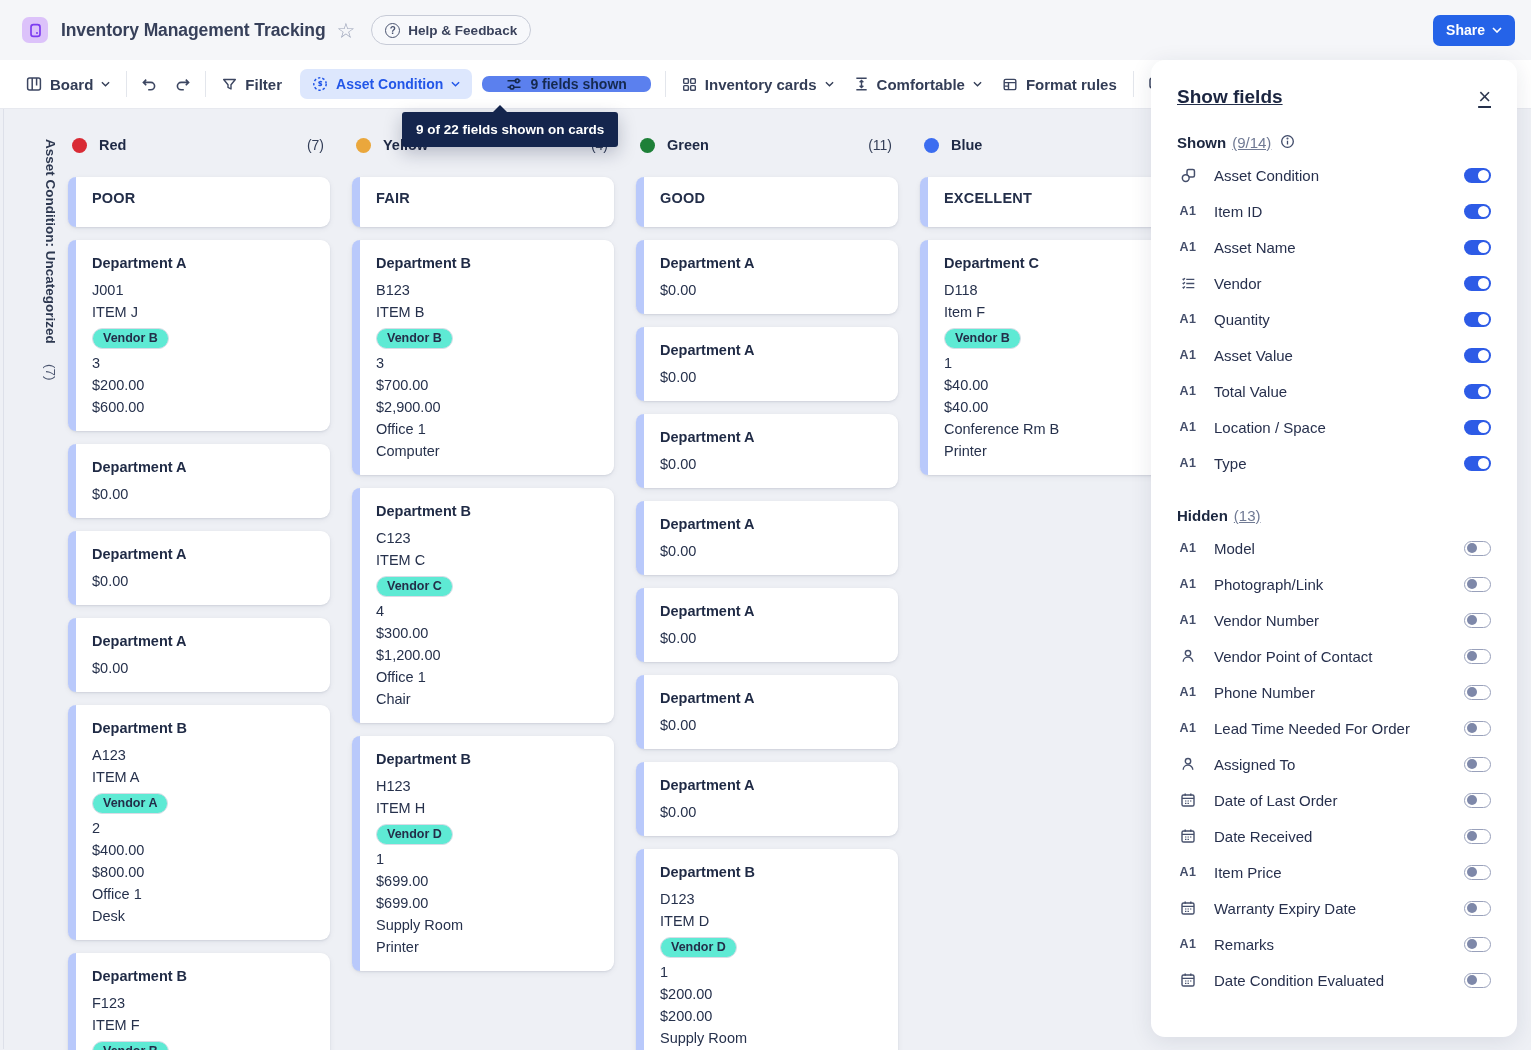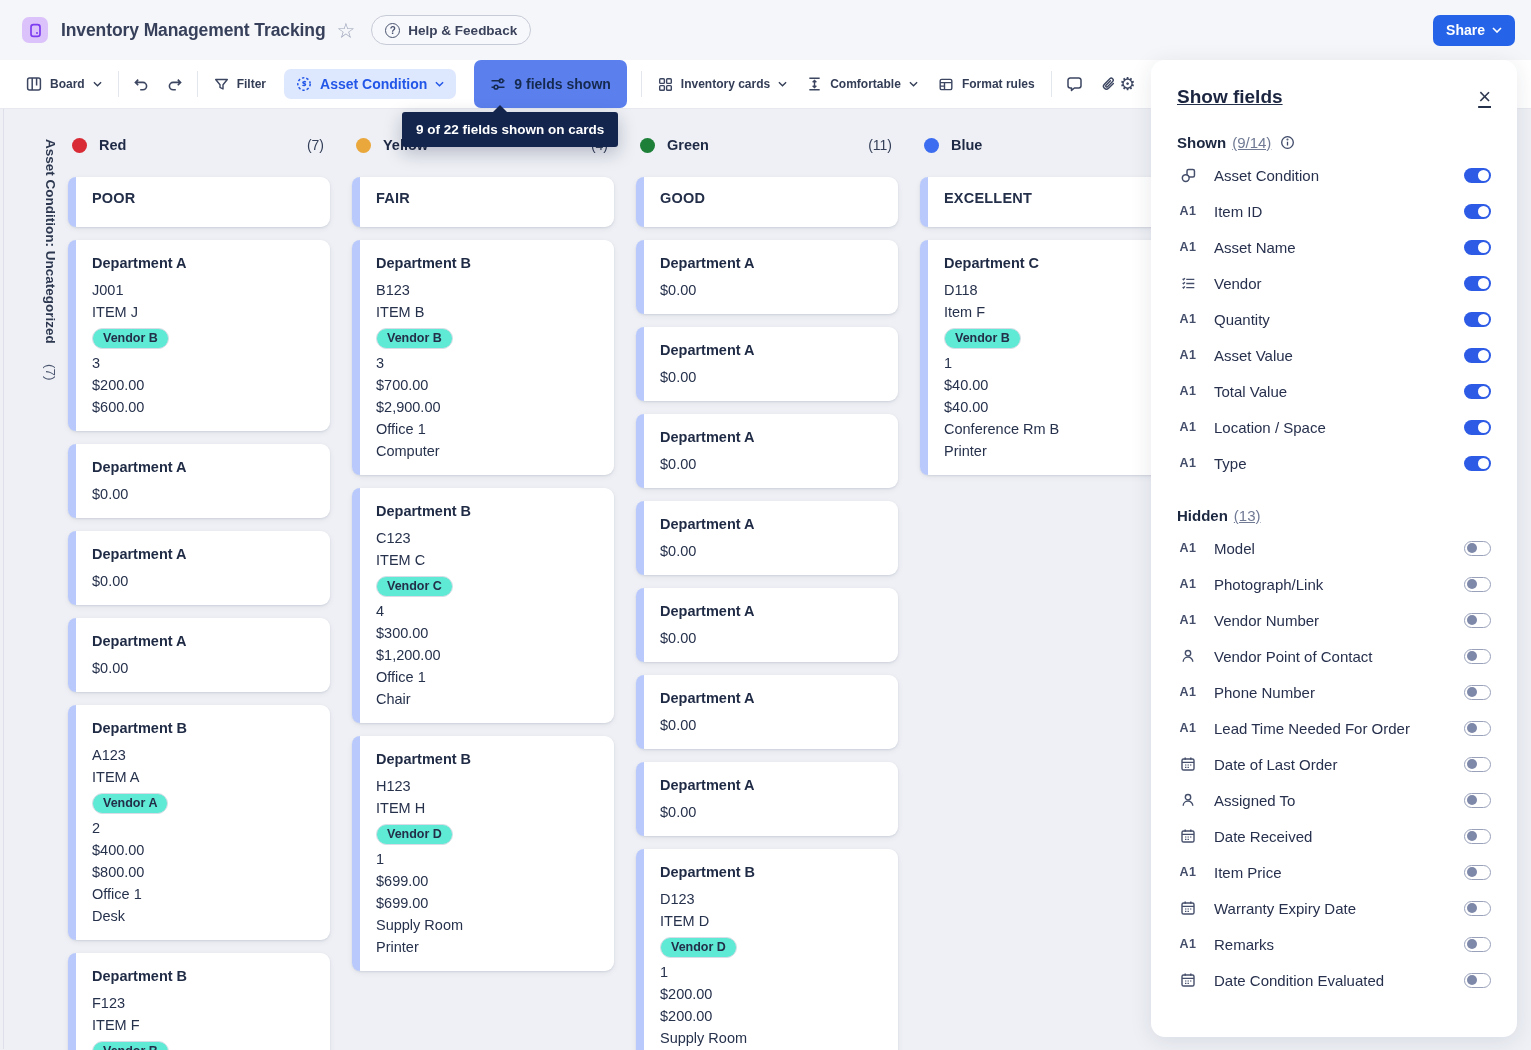--- a/index.html
+++ b/index.html
@@ -36,35 +36,35 @@
     padding:0 13px; font-family:inherit; cursor:pointer;
   }
 
   
   .toolbar{
     height:49px; background:#ffffff; border-bottom:1px solid #e7e9ef;
     display:flex; align-items:center; padding:0 396px 0 20px; position:relative; z-index:2;
   }
   .tb-btn{
     display:flex; align-items:center; gap:8px; background:none; border:none;
-    font-family:inherit; font-size:12px; font-weight:600; color:#333d56; cursor:pointer;
+    font-family:inherit; font-size:15px; font-weight:600; color:#333d56; cursor:pointer;
     padding:5px 6px; border-radius:6px; white-space:nowrap;
   }
   .tb-icon{ color:#3c4661; }
   .tb-divider{ width:1px; height:26px; background:#e3e6ec; margin:0 10px; flex:none;}
   .chip-btn{
     background:#dde7fd; color:#2256e8; border:none; border-radius:7px; height:30px;
     display:flex; align-items:center; gap:8px; padding:0 12px; font-family:inherit;
     font-size:14px; font-weight:700; margin-left:12px; cursor:pointer; white-space:nowrap;
   }
   .chip-btn .tb-icon{ color:#2256e8; }
   .fields-btn{
-    background:#5b80ee; color:#15294e; border:none; border-radius:7px; height:48px;
-    display:flex; align-items:center; gap:8px; padding:0 16px; font-family:inherit;
-    font-size:14px; font-weight:700; margin-left:18px; cursor:pointer; white-space:nowrap;
+    background:#5b80ee; color:#15294e; border:none; border-radius:7px; height:16px;
+    display:flex; align-items:center; gap:8px; padding:0 24px; font-family:inherit;
+    font-size:14px; font-weight:700; margin-left:10px; cursor:pointer; white-space:nowrap;
   }
   .icon-btn{ background:none; border:none; cursor:pointer; color:#3c4661; padding:4px; display:flex;}
   .gear-btn{ margin-left:auto; font-size:18px; color:#3c4661; background:none; border:none; cursor:pointer;}
 
   
   .tooltip{
     position:absolute; left:402px; top:112px; z-index:9;
     background:#14254d; color:#ffffff; font-size:13.5px; font-weight:600;
     padding:10px 14px; border-radius:3px; box-shadow:0 6px 18px rgba(15,25,60,.25);
     white-space:nowrap;
@@ -111,21 +111,21 @@
 
   
   .panel{
     position:absolute; top:60px; right:14px; width:366px; height:977px;
     background:#fff; border-radius:14px; z-index:8;
     box-shadow:0 4px 22px rgba(25,35,70,.10); padding:26px 26px 0 26px;
   }
   .panel-head{ display:flex; align-items:flex-end; justify-content:space-between;text-decoration:underline; }
   .panel-title{ font-size:19px; font-weight:700; color:#1b2540; }
   .panel-close{ font-size:22px; color:#2e3850; cursor:pointer; line-height:1; background:none; border:none; font-family:inherit;}
-  .section-label{ display:flex; align-items:center; gap:6px; margin:26px 0 6px; font-size:15px; }
+  .section-label{ display:flex; align-items:flex-start; gap:6px; margin:26px 0 6px; font-size:15px; }
   .section-label .lbl{ font-weight:700; color:#1c2740; }
   .section-label .cnt{ color:#707a94;text-decoration:underline; }
   .info-icon{ color:#3e4968; margin-left:3px; display:flex; }
   .field-row{ display:flex; align-items:center; height:36px; gap:15px; cursor:pointer; }
   .field-icon{ width:22px; color:#454f6b; display:flex; justify-content:center; flex:none; }
   .texticon{ font-size:12.5px; font-weight:600; color:#454f6b; letter-spacing:.5px; }
   .field-label{ font-size:15px; color:#27304d; flex:1; }
   .toggle{ width:27px; height:15px; border-radius:999px; position:relative; flex:none; cursor:pointer;}
   .toggle.on{ background:#2d5be6; }
   .toggle.on::after{ content:""; position:absolute; right:2px; top:2px; width:11px; height:11px; border-radius:50%; background:#fff;}
@@ -544,79 +544,79 @@
       <div class="field-row">
         <span class="field-icon">
           <span class="texticon">A1</span>
         </span>
         <span class="field-label">Lead Time Needed For Order</span>
         <span class="toggle off"></span>
       </div>
       <div class="field-row">
         <span class="field-icon">
           <svg width="16" height="16" viewBox="0 0 16 16" fill="none" stroke="currentColor" stroke-width="1.4">
-            <rect x="2" y="3" width="12" height="11" rx="1.6"></rect>
-            <path d="M2 6.4h12M5.2 1.6v2.2M10.8 1.6v2.2"></path>
-            <path d="M5 9h1.4M7.5 9h1.4M10 9h1.4M5 11.4h1.4M7.5 11.4h1.4" stroke-width="1.1"></path>
-          </svg>
-        </span>
-        <span class="field-label">Date of Last Order</span>
-        <span class="toggle off"></span>
-      </div>
-      <div class="field-row">
-        <span class="field-icon">
-          <svg width="16" height="16" viewBox="0 0 16 16" fill="none" stroke="currentColor" stroke-width="1.4">
             <circle cx="8" cy="5.2" r="2.7"></circle>
             <path d="M3.2 13.8a4.8 4.8 0 019.6 0"></path>
           </svg>
         </span>
         <span class="field-label">Assigned To</span>
         <span class="toggle off"></span>
       </div>
       <div class="field-row">
         <span class="field-icon">
           <svg width="16" height="16" viewBox="0 0 16 16" fill="none" stroke="currentColor" stroke-width="1.4">
             <rect x="2" y="3" width="12" height="11" rx="1.6"></rect>
             <path d="M2 6.4h12M5.2 1.6v2.2M10.8 1.6v2.2"></path>
             <path d="M5 9h1.4M7.5 9h1.4M10 9h1.4M5 11.4h1.4M7.5 11.4h1.4" stroke-width="1.1"></path>
           </svg>
         </span>
-        <span class="field-label">Date Received</span>
-        <span class="toggle off"></span>
-      </div>
-      <div class="field-row">
-        <span class="field-icon">
-          <span class="texticon">A1</span>
-        </span>
-        <span class="field-label">Item Price</span>
+        <span class="field-label">Date of Last Order</span>
         <span class="toggle off"></span>
       </div>
       <div class="field-row">
         <span class="field-icon">
           <svg width="16" height="16" viewBox="0 0 16 16" fill="none" stroke="currentColor" stroke-width="1.4">
             <rect x="2" y="3" width="12" height="11" rx="1.6"></rect>
             <path d="M2 6.4h12M5.2 1.6v2.2M10.8 1.6v2.2"></path>
             <path d="M5 9h1.4M7.5 9h1.4M10 9h1.4M5 11.4h1.4M7.5 11.4h1.4" stroke-width="1.1"></path>
           </svg>
         </span>
-        <span class="field-label">Warranty Expiry Date</span>
-        <span class="toggle off"></span>
-      </div>
-      <div class="field-row">
-        <span class="field-icon">
-          <span class="texticon">A1</span>
-        </span>
-        <span class="field-label">Remarks</span>
+        <span class="field-label">Date Received</span>
+        <span class="toggle off"></span>
+      </div>
+      <div class="field-row">
+        <span class="field-icon">
+          <span class="texticon">A1</span>
+        </span>
+        <span class="field-label">Item Price</span>
         <span class="toggle off"></span>
       </div>
       <div class="field-row">
         <span class="field-icon">
           <svg width="16" height="16" viewBox="0 0 16 16" fill="none" stroke="currentColor" stroke-width="1.4">
             <rect x="2" y="3" width="12" height="11" rx="1.6"></rect>
             <path d="M2 6.4h12M5.2 1.6v2.2M10.8 1.6v2.2"></path>
             <path d="M5 9h1.4M7.5 9h1.4M10 9h1.4M5 11.4h1.4M7.5 11.4h1.4" stroke-width="1.1"></path>
           </svg>
         </span>
+        <span class="field-label">Warranty Expiry Date</span>
+        <span class="toggle off"></span>
+      </div>
+      <div class="field-row">
+        <span class="field-icon">
+          <span class="texticon">A1</span>
+        </span>
+        <span class="field-label">Remarks</span>
+        <span class="toggle off"></span>
+      </div>
+      <div class="field-row">
+        <span class="field-icon">
+          <svg width="16" height="16" viewBox="0 0 16 16" fill="none" stroke="currentColor" stroke-width="1.4">
+            <rect x="2" y="3" width="12" height="11" rx="1.6"></rect>
+            <path d="M2 6.4h12M5.2 1.6v2.2M10.8 1.6v2.2"></path>
+            <path d="M5 9h1.4M7.5 9h1.4M10 9h1.4M5 11.4h1.4M7.5 11.4h1.4" stroke-width="1.1"></path>
+          </svg>
+        </span>
         <span class="field-label">Date Condition Evaluated</span>
         <span class="toggle off"></span>
       </div>
     </div>
 </aside>
 
 </body></html>

